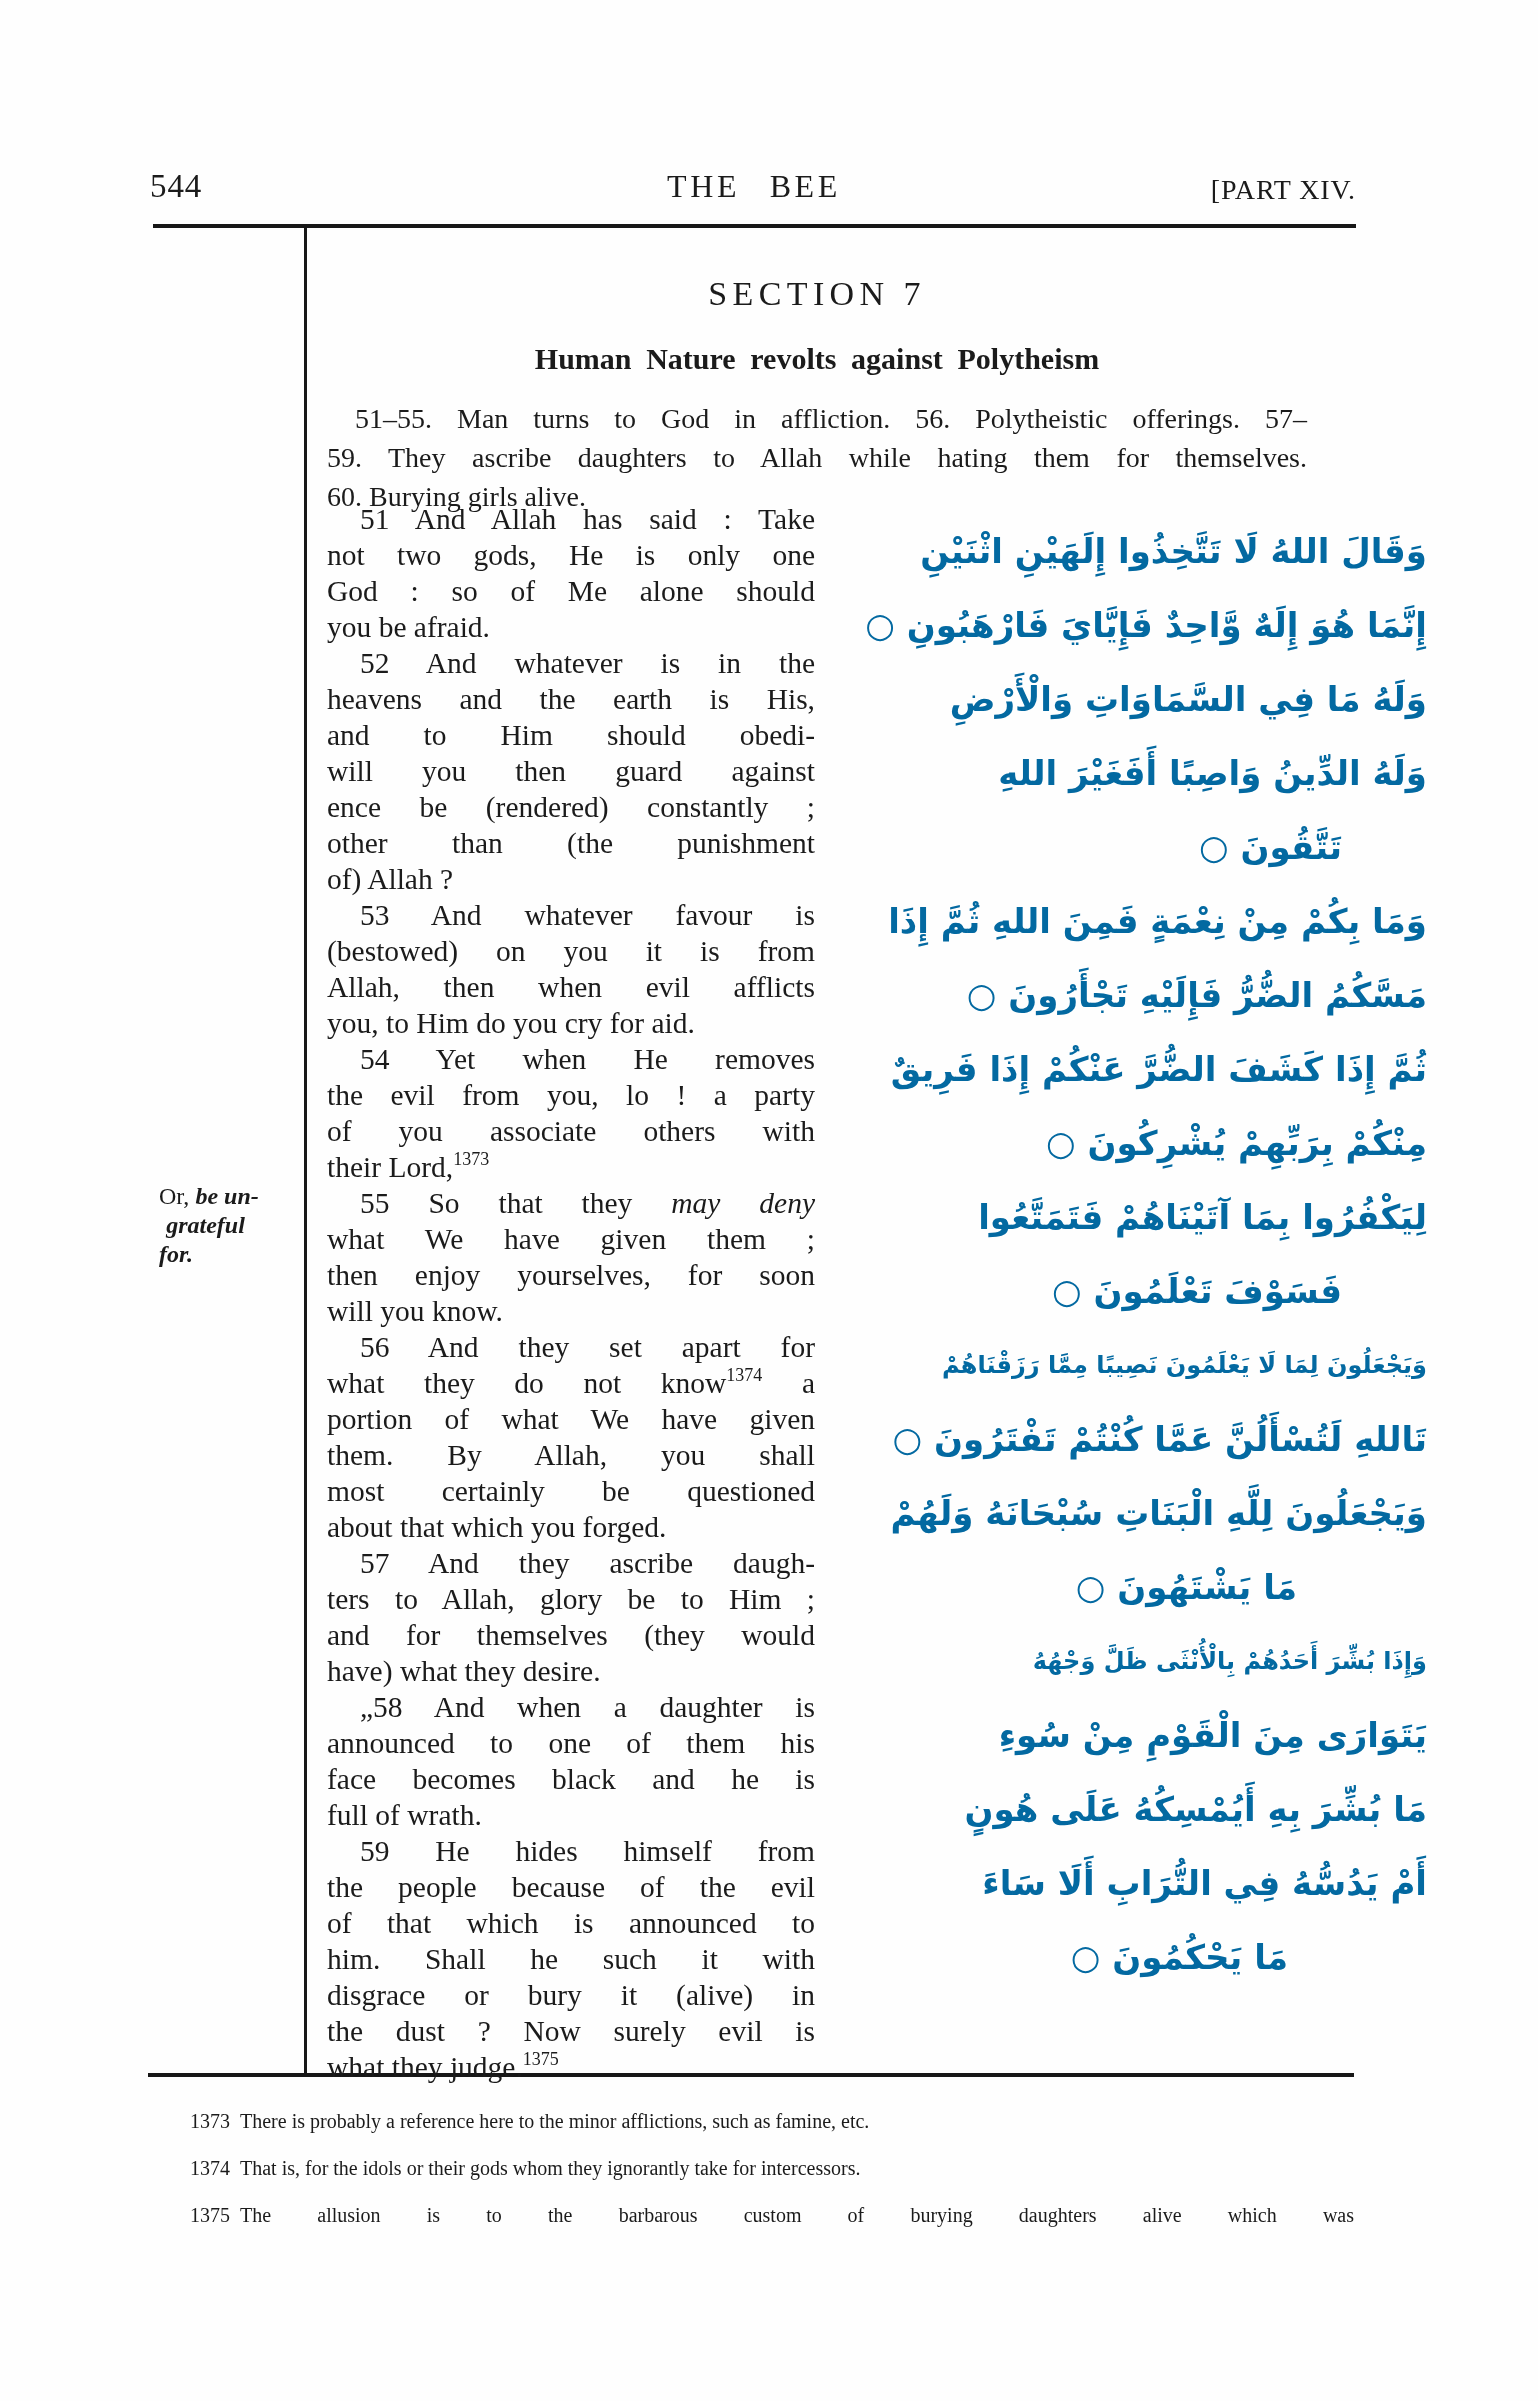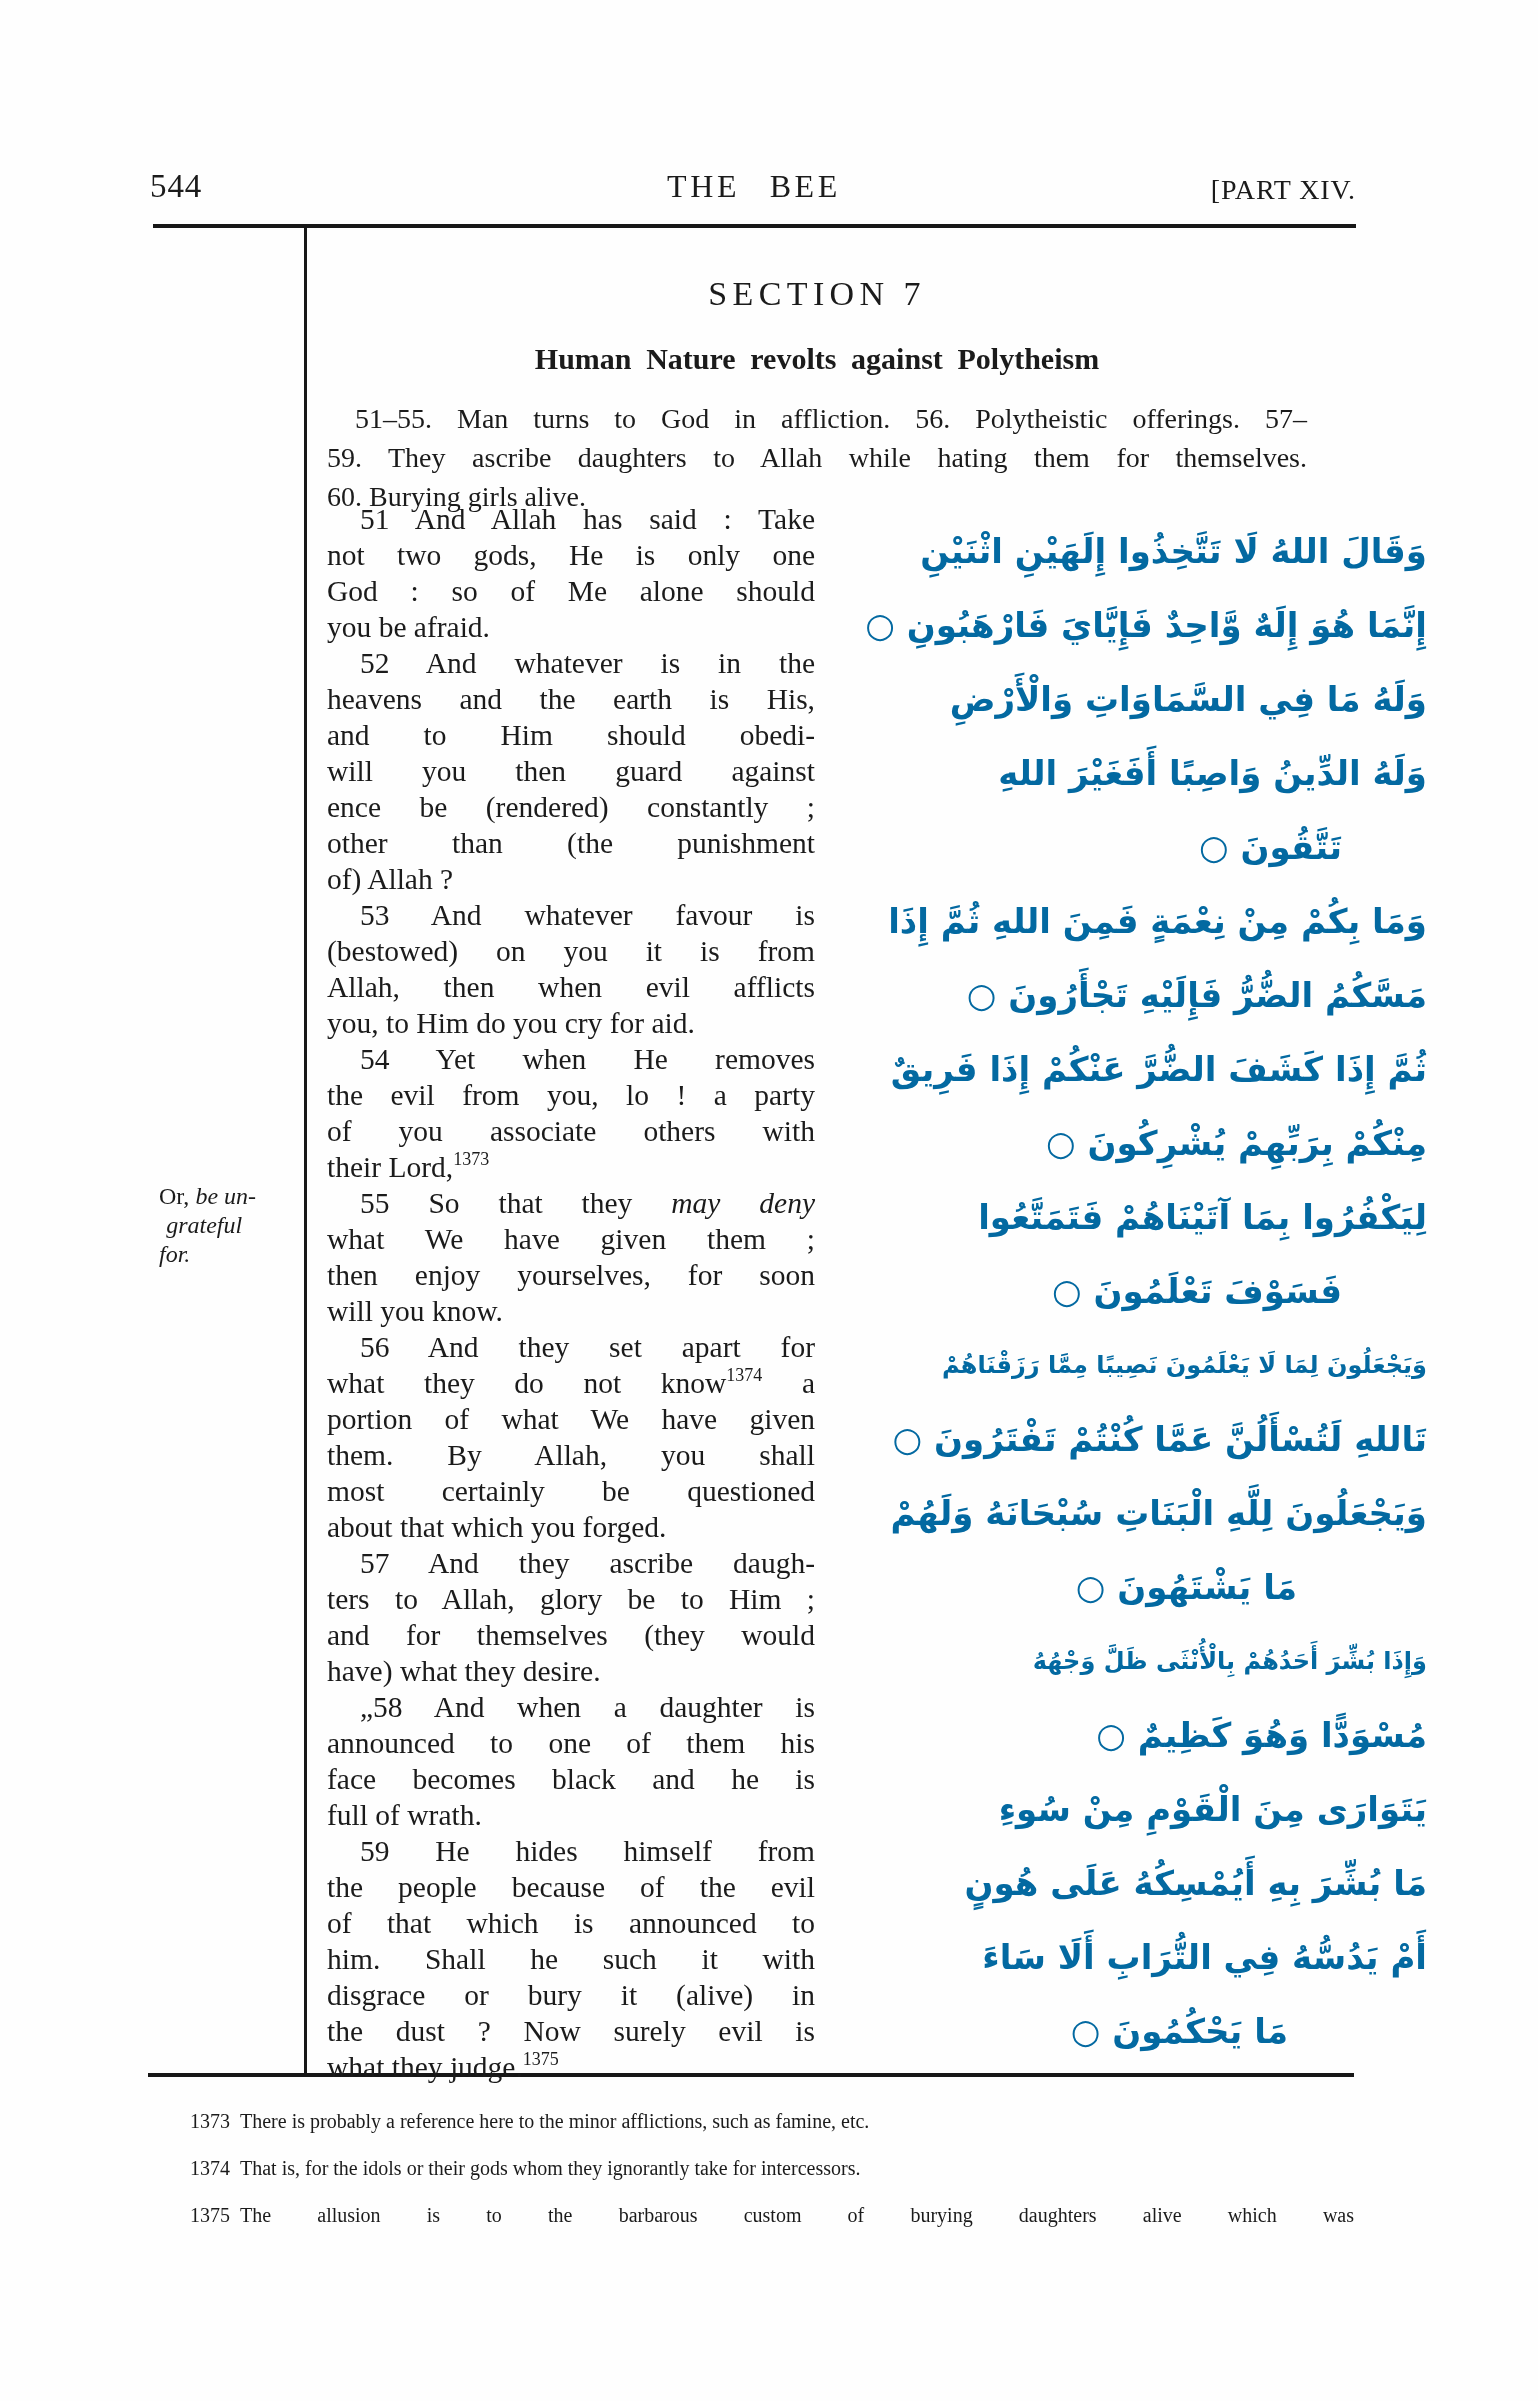--- a/index.html
+++ b/index.html
@@ -38,21 +38,21 @@
   .everse{margin:0;padding:0;}
   .eline{text-align:justify;text-align-last:justify;}
   .eline.f{text-indent:33px;}
   .eline.e{text-align-last:left;}
   .it{font-style:italic;}
   sup.fn{font-size:18px;line-height:0;vertical-align:11.6px;letter-spacing:0;}
   
   .margin-note{position:absolute;left:159px;top:1182px;width:136px;
     font-size:24px;line-height:29px;}
   .margin-note .rm{font-style:normal;}
-  .margin-note .it{font-style:italic;}
+  .margin-note .it{font-style:italic;font-weight:bold;}
   .mn-l2{padding-left:7.2px;}
   
   .arabic{position:absolute;left:872px;top:514px;width:555px;
     font-family:"DejaVu Sans", sans-serif;color:#0369a1;}
   .aline{height:74px;line-height:74px;font-size:34px;font-weight:bold;
     direction:rtl;text-align:right;white-space:nowrap;box-sizing:border-box;}
   .aline.sm{font-size:24px;}
   
   .footnotes{position:absolute;left:190px;top:2098px;width:1164px;
     font-size:20px;line-height:47px;}
@@ -162,21 +162,20 @@
       <div class="aline">مَسَّكُمُ الضُّرُّ فَإِلَيْهِ تَجْأَرُونَ ○</div>
       <div class="aline">ثُمَّ إِذَا كَشَفَ الضُّرَّ عَنْكُمْ إِذَا فَرِيقٌ</div>
       <div class="aline">مِنْكُمْ بِرَبِّهِمْ يُشْرِكُونَ ○</div>
       <div class="aline">لِيَكْفُرُوا بِمَا آتَيْنَاهُمْ فَتَمَتَّعُوا</div>
       <div class="aline" style="padding-right: 85px;">فَسَوْفَ تَعْلَمُونَ ○</div>
       <div class="aline sm">وَيَجْعَلُونَ لِمَا لَا يَعْلَمُونَ نَصِيبًا مِمَّا رَزَقْنَاهُمْ</div>
       <div class="aline">تَاللهِ لَتُسْأَلُنَّ عَمَّا كُنْتُمْ تَفْتَرُونَ ○</div>
       <div class="aline">وَيَجْعَلُونَ لِلَّهِ الْبَنَاتِ سُبْحَانَهُ وَلَهُمْ</div>
       <div class="aline" style="padding-right: 130px;">مَا يَشْتَهُونَ ○</div>
       <div class="aline sm">وَإِذَا بُشِّرَ أَحَدُهُمْ بِالْأُنْثَى ظَلَّ وَجْهُهُ</div>
-      <div class="aline">مُسْوَدًّا وَهُوَ كَظِيمٌ ○</div>
       <div class="aline">يَتَوَارَى مِنَ الْقَوْمِ مِنْ سُوءِ</div>
       <div class="aline">مَا بُشِّرَ بِهِ أَيُمْسِكُهُ عَلَى هُونٍ</div>
       <div class="aline">أَمْ يَدُسُّهُ فِي التُّرَابِ أَلَا سَاءَ</div>
       <div class="aline" style="padding-right: 139px;">مَا يَحْكُمُونَ ○</div>
     </div>
 
   <div class="footnotes" id="footnotes">
       <div class="fline">1373 There is probably a reference here to the minor afflictions, such as famine, etc.</div>
       <div class="fline">1374 That is, for the idols or their gods whom they ignorantly take for intercessors.</div>
       <div class="fline stretch">1375 The allusion is to the barbarous custom of burying daughters alive which was</div>

